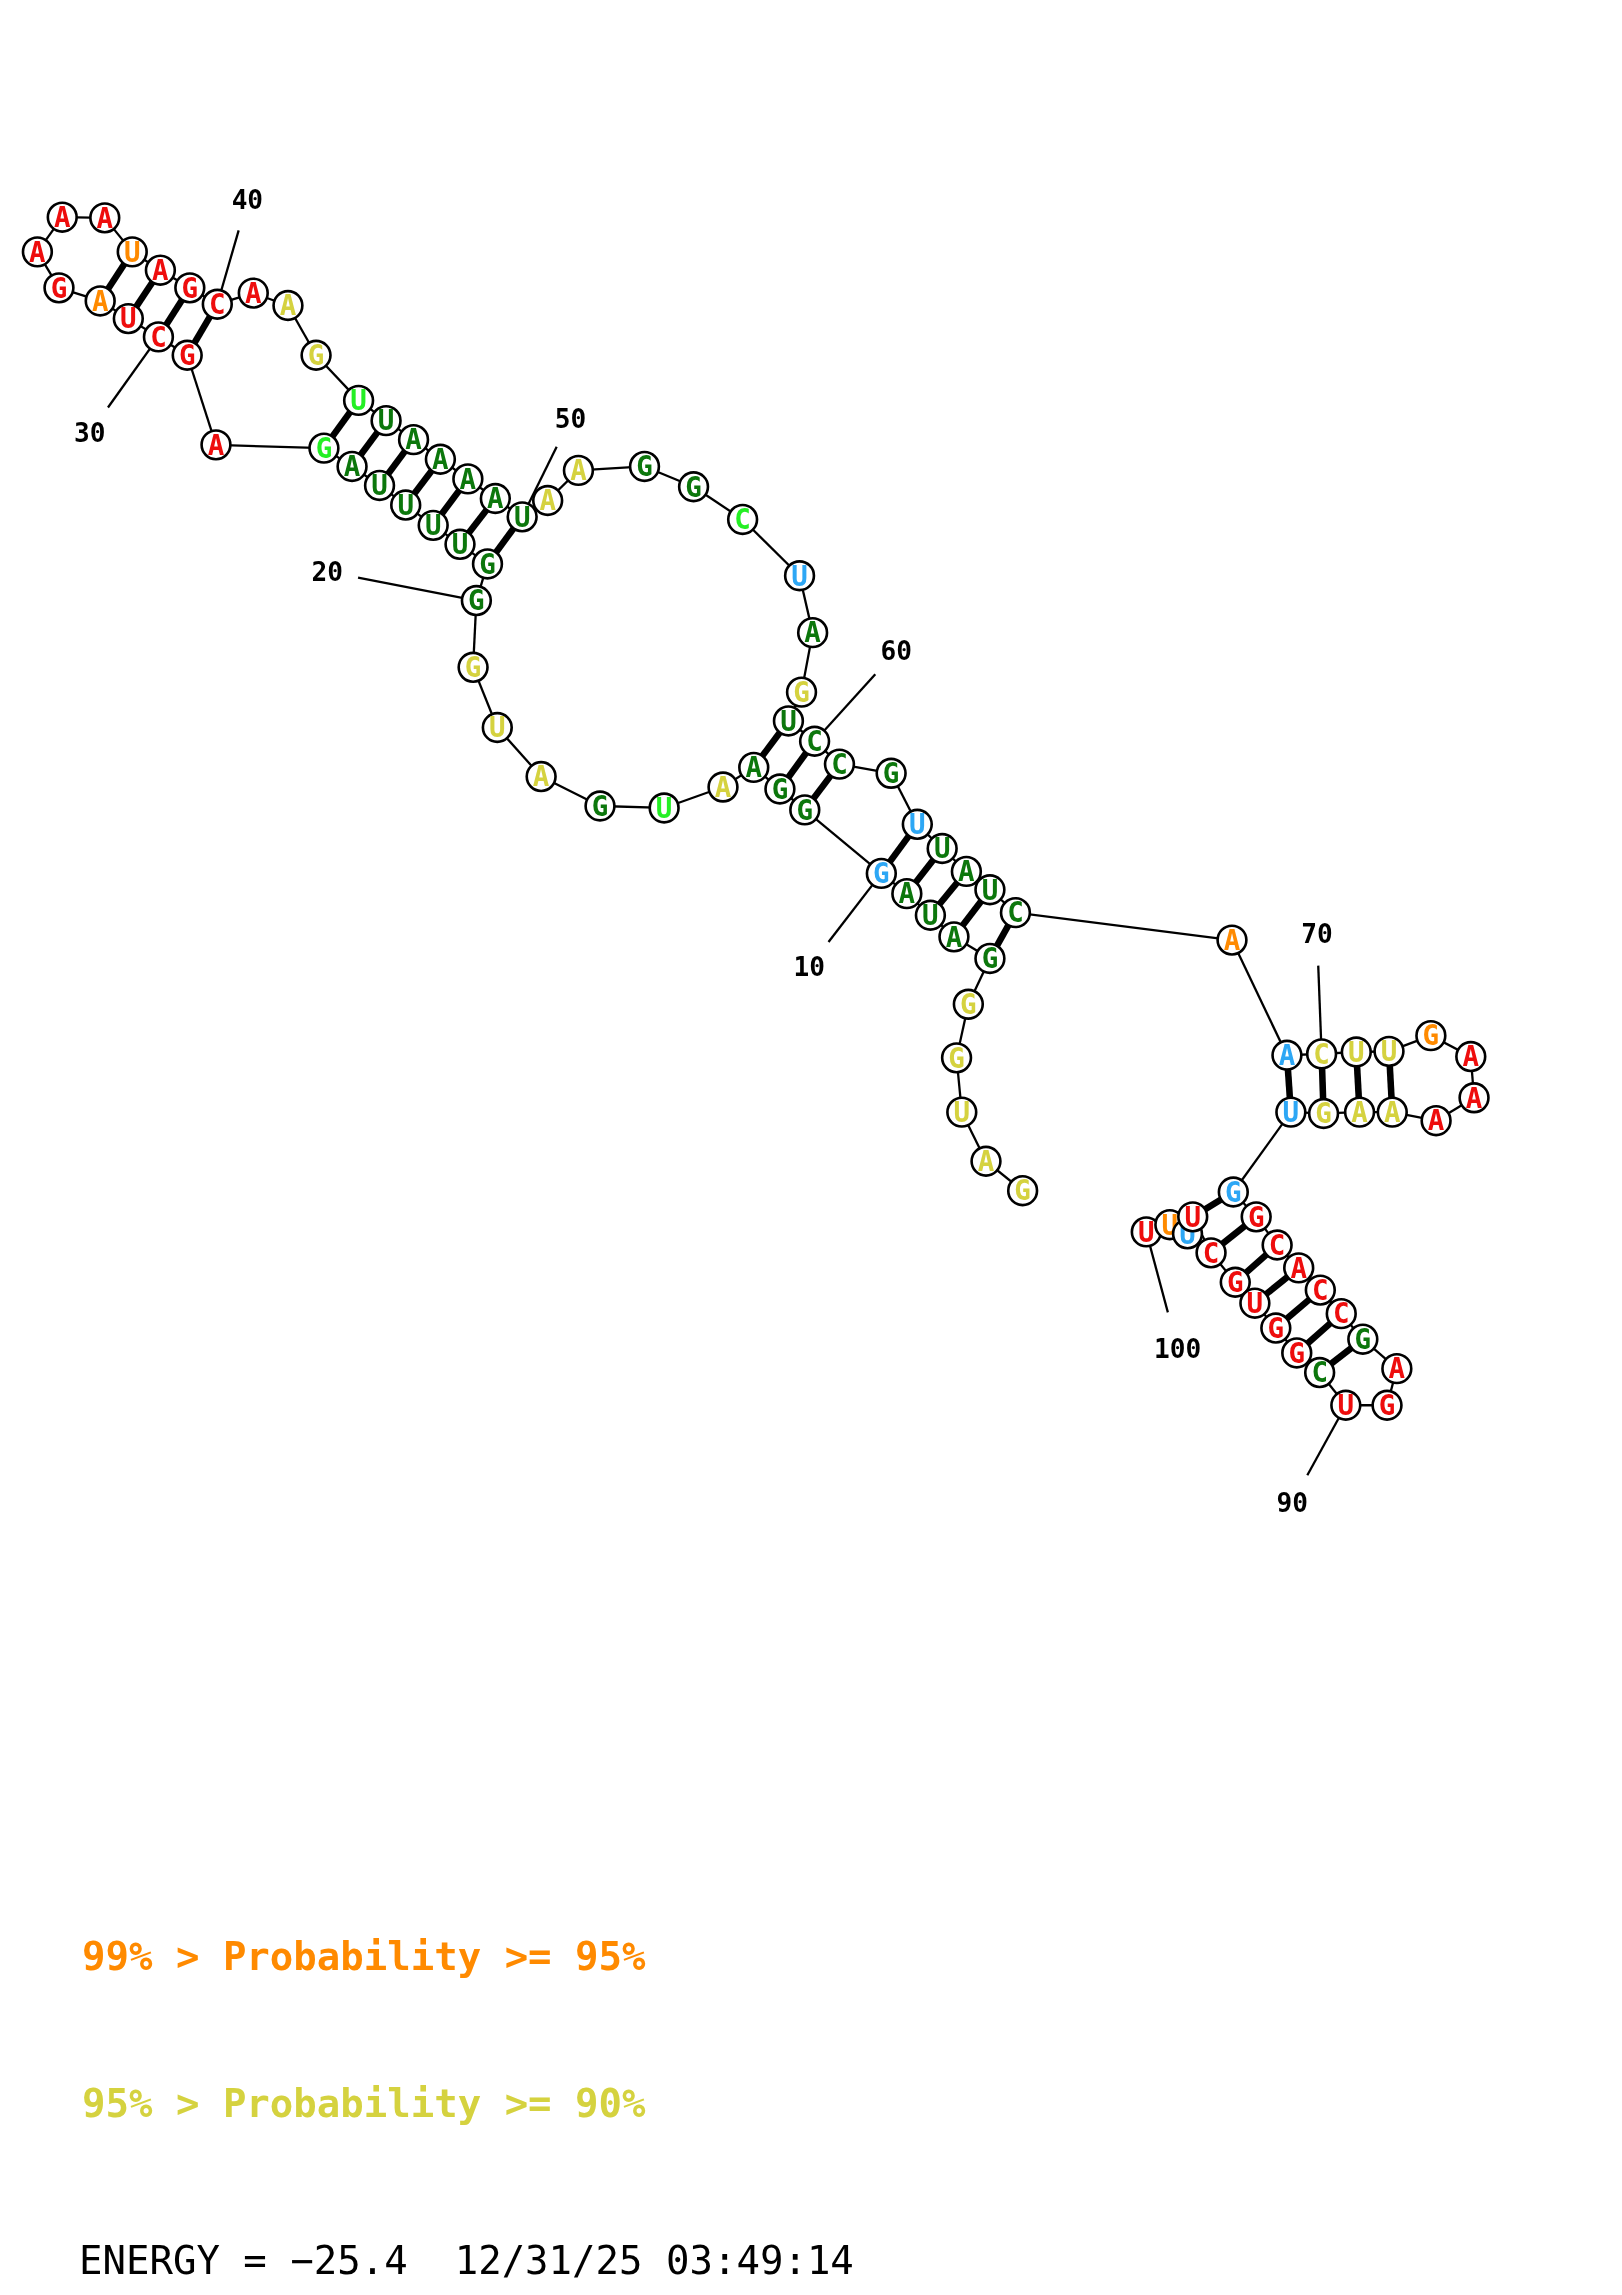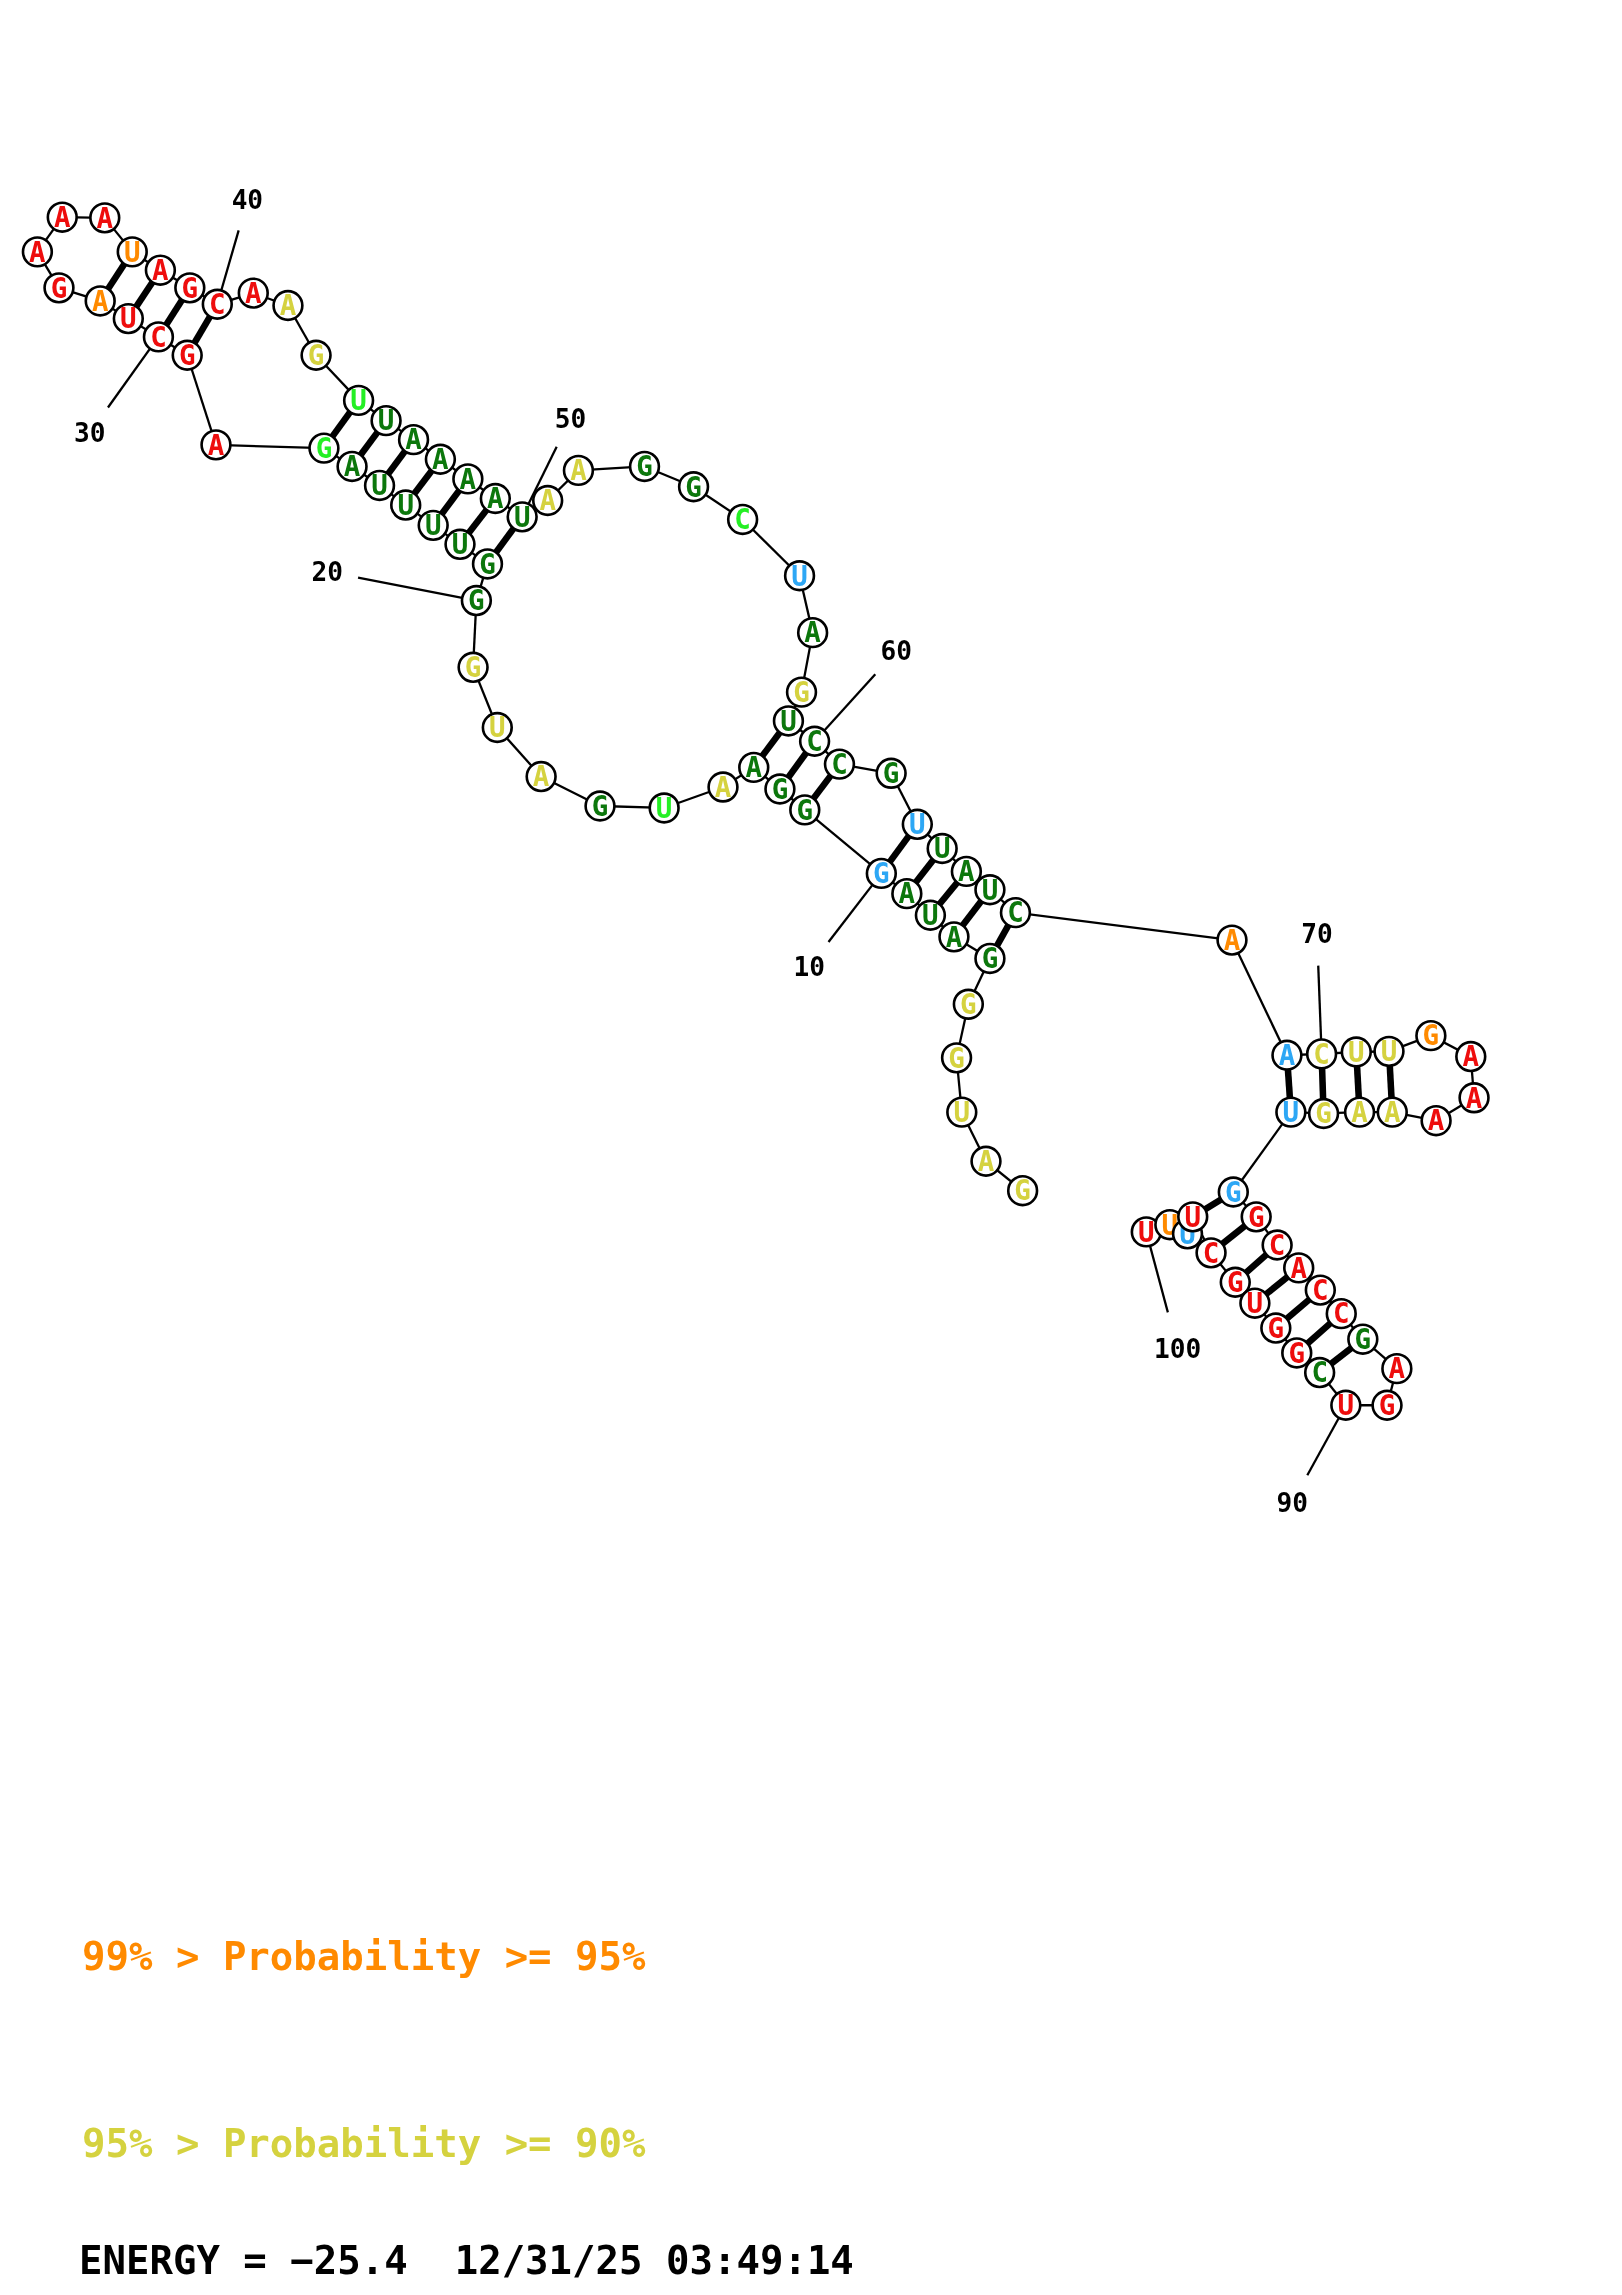--- a/index.html
+++ b/index.html
@@ -17,21 +17,21 @@
     font-family:"DejaVu Sans Mono", monospace;
     font-weight:bold;
     font-size:39px;
     line-height:49px;
     white-space:pre;
   }
   .energy{
     position:absolute;
     left:79px;top:2238px;
     font-family:"DejaVu Sans Mono", monospace;
-    font-weight:bold;
+    font-weight:normal;
     font-size:39px;
     color:#000000;
     white-space:pre;
   }
 </style>
 </head>
 <body>
 
 <svg id="plot-canvas" width="1622" height="2295" viewBox="0 0 2479 3508" xmlns="http://www.w3.org/2000/svg">
   <g id="g-bonds">
@@ -588,21 +588,21 @@
       <text x="872" y="654" fill="#000000" font-size="40" font-weight="bold" text-anchor="middle" font-family="&quot;DejaVu Sans Mono&quot;, monospace">50</text>
       <text x="1370" y="1009" fill="#000000" font-size="40" font-weight="bold" text-anchor="middle" font-family="&quot;DejaVu Sans Mono&quot;, monospace">60</text>
       <text x="2013" y="1442" fill="#000000" font-size="40" font-weight="bold" text-anchor="middle" font-family="&quot;DejaVu Sans Mono&quot;, monospace">70</text>
       <text x="1975" y="2311" fill="#000000" font-size="40" font-weight="bold" text-anchor="middle" font-family="&quot;DejaVu Sans Mono&quot;, monospace">90</text>
       <text x="1800" y="2076" fill="#000000" font-size="40" font-weight="bold" text-anchor="middle" font-family="&quot;DejaVu Sans Mono&quot;, monospace">100</text>
     </g>
 </svg>
 
 <div class="legend">
   <div style="color: rgb(255, 138, 0); text-align: right;">99% &gt; Probability &gt;= 95%</div>
-  <div style="color: rgb(213, 210, 63); margin-top: 40px;">95% &gt; Probability &gt;= 90%</div>
+  <div style="color: rgb(213, 210, 63);">95% &gt; Probability &gt;= 90%</div>
   
   
   
   
   
 </div>
 
 <div class="energy">ENERGY = −25.4  12/31/25 03:49:14</div>
 
 

